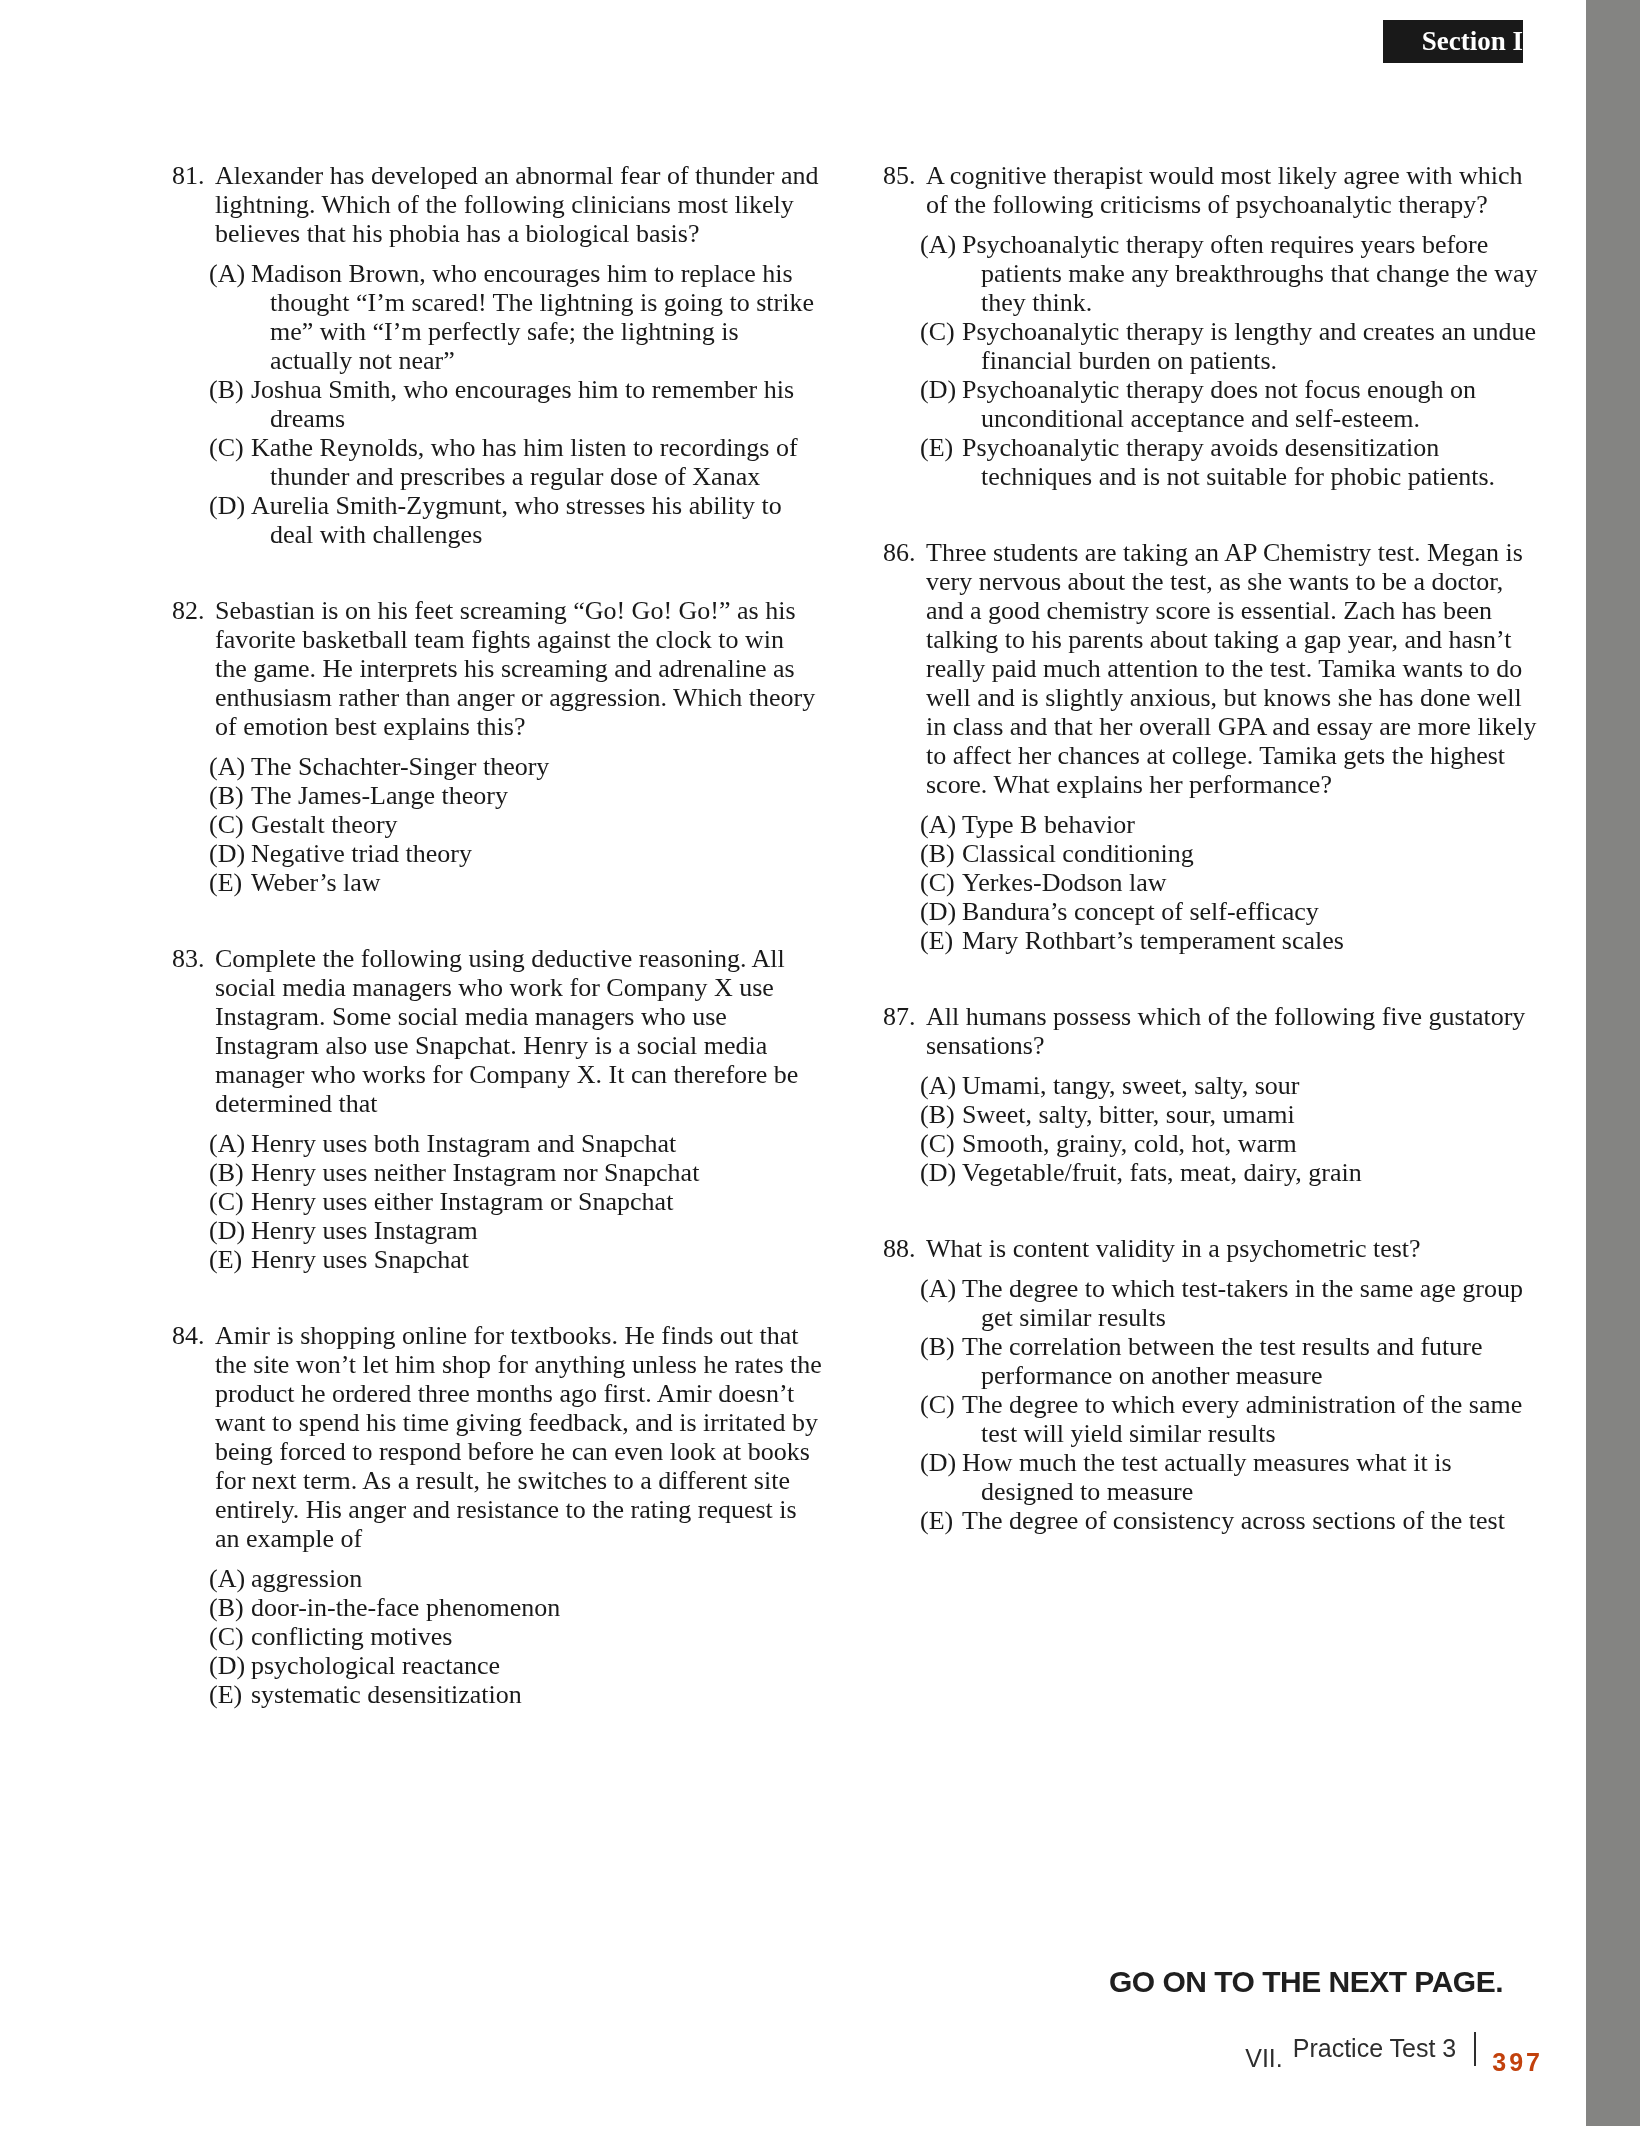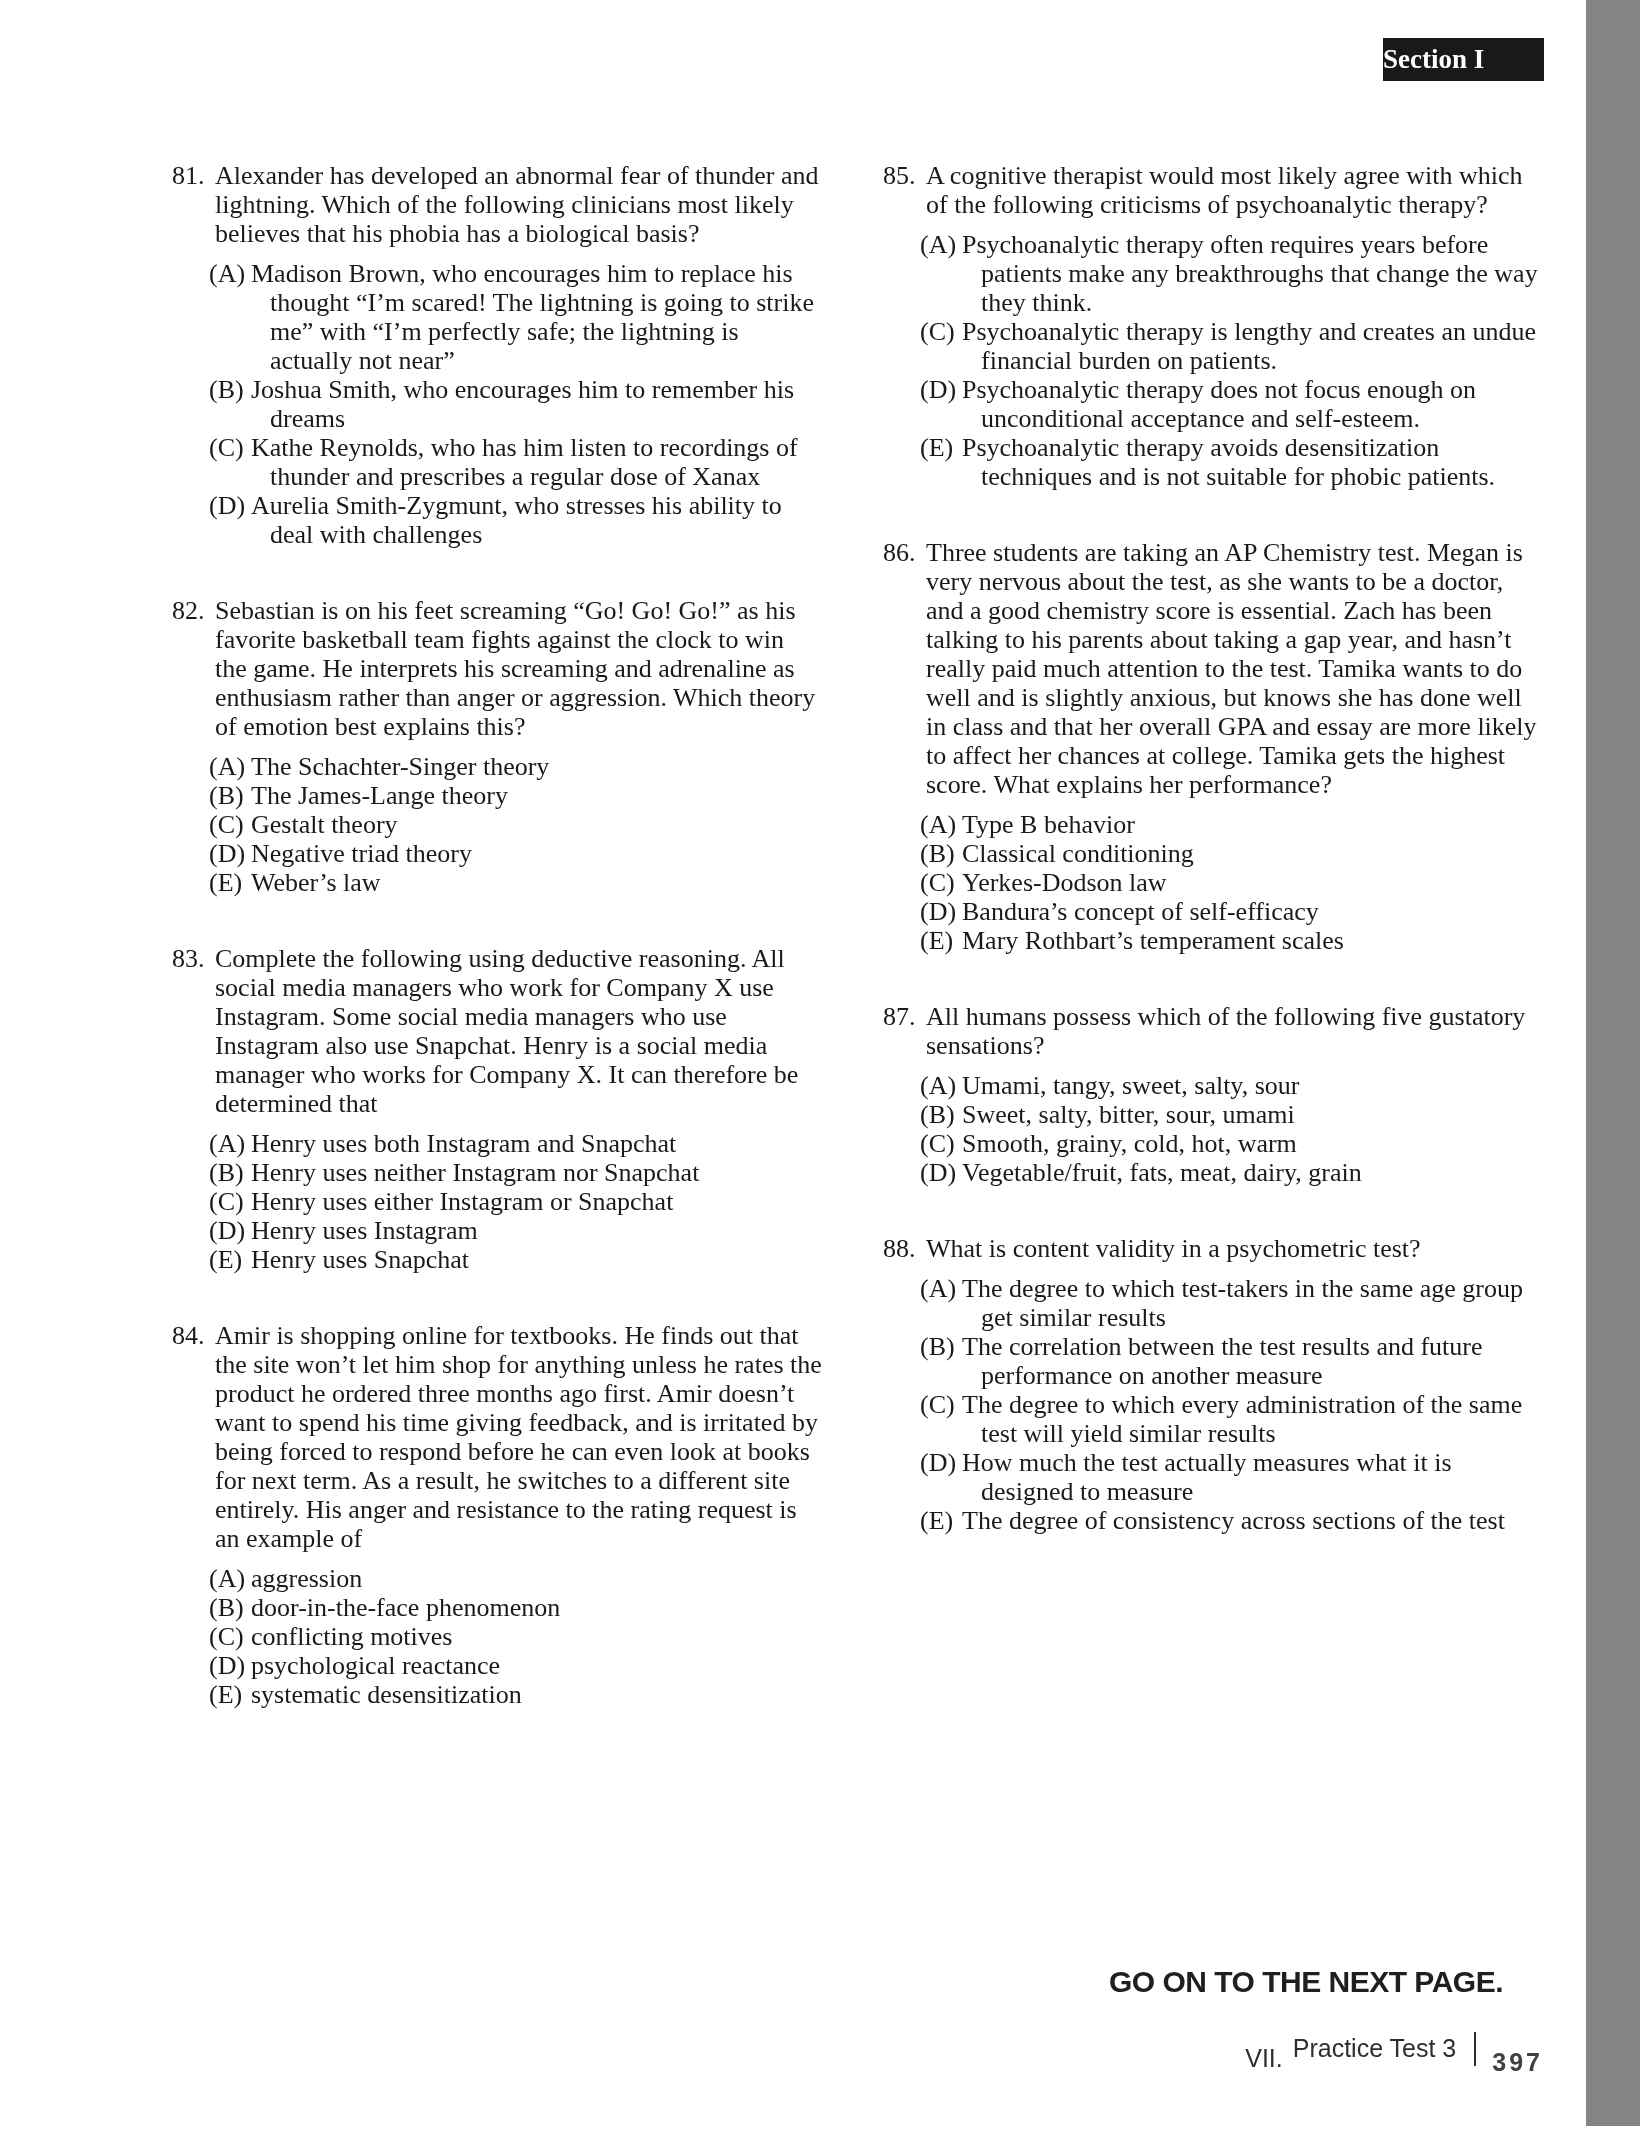--- a/index.html
+++ b/index.html
@@ -10,25 +10,25 @@
     overflow: hidden;
     font-family: "Liberation Serif", "DejaVu Serif", serif;
     color: #1a1a1a;
   }
   .edge-bar {
     position: absolute; top: 0; right: 0;
     width: 54px; height: 2126px;
     background: #848482;
   }
   .section-badge {
-    position: absolute; left: 1383px; top: 38px;
-    width: 161px; height: 43px;
+    position: absolute; left: 1383px; top: 20px;
+    width: 140px; height: 43px;
     background: #191919; color: #ffffff;
     font-weight: bold; font-size: 27px; line-height: 43px;
-    text-align: left;
+    text-align: right;
   }
   .col {
     position: absolute; top: 161px;
     font-size: 26px; line-height: 29px;
   }
   .col-left  { left: 172px; width: 650px; }
   .col-right { left: 883px; width: 658px; }
   .question { margin-bottom: 47px; }
   .stem-line { margin-left: 43px; text-indent: -43px; }
   .qnum { display: inline-block; width: 43px; text-indent: 0; }
@@ -45,21 +45,21 @@
     position: absolute; top: 2020px; right: 97px;
     display: flex; align-items: center;
     font-family: "Liberation Sans", "DejaVu Sans", sans-serif;
     font-size: 25px; color: #2e2e2e;
   }
   .footer .chapter { margin-right: 10px; margin-top: 20px; }
   .footer .divider {
     width: 2px; height: 34px; background: #2e2e2e;
     margin: 0 16px 0 18px;
   }
-  .footer .pagenum { font-weight: bold; letter-spacing: 3px; color: #404040; margin-top: 28px; }
+  .footer .pagenum { font-weight: bold; letter-spacing: 3px; color: #c2410c; margin-top: 28px; }
 </style>
 </head>
 <body style="color: rgb(26, 26, 26);">
 
 <div class="edge-bar" style="background: rgb(132, 132, 130);"></div>
 
 <div class="section-badge" style="background: rgb(25, 25, 25);">Section I</div>
 
 <div class="col col-left">
   <div class="question">

